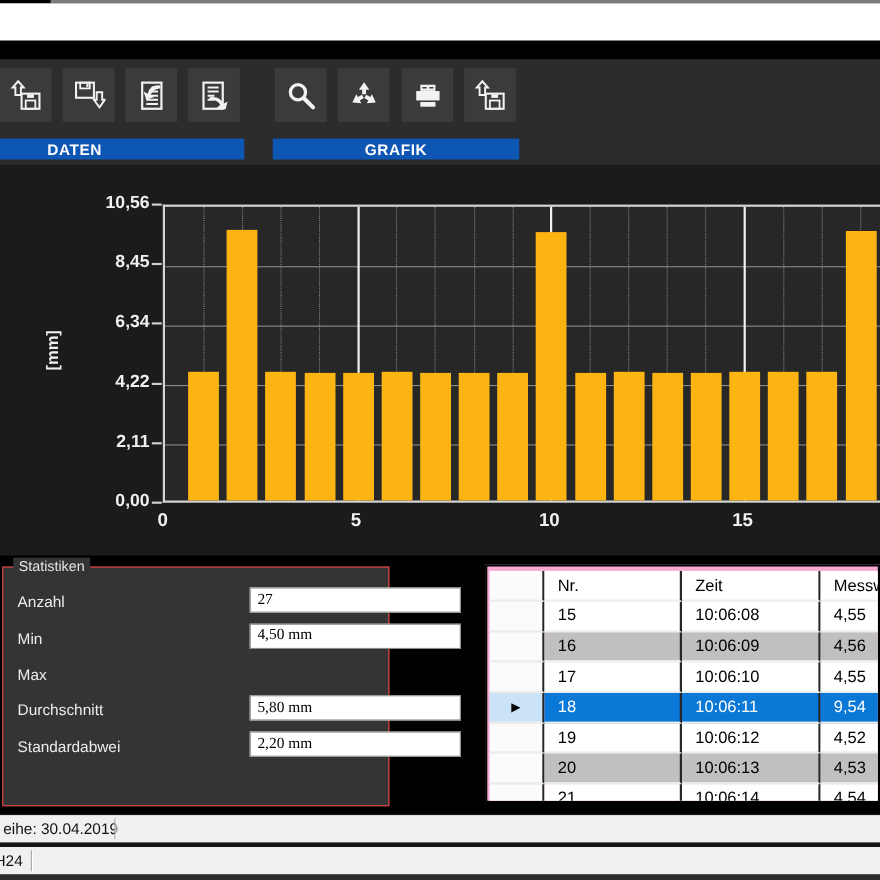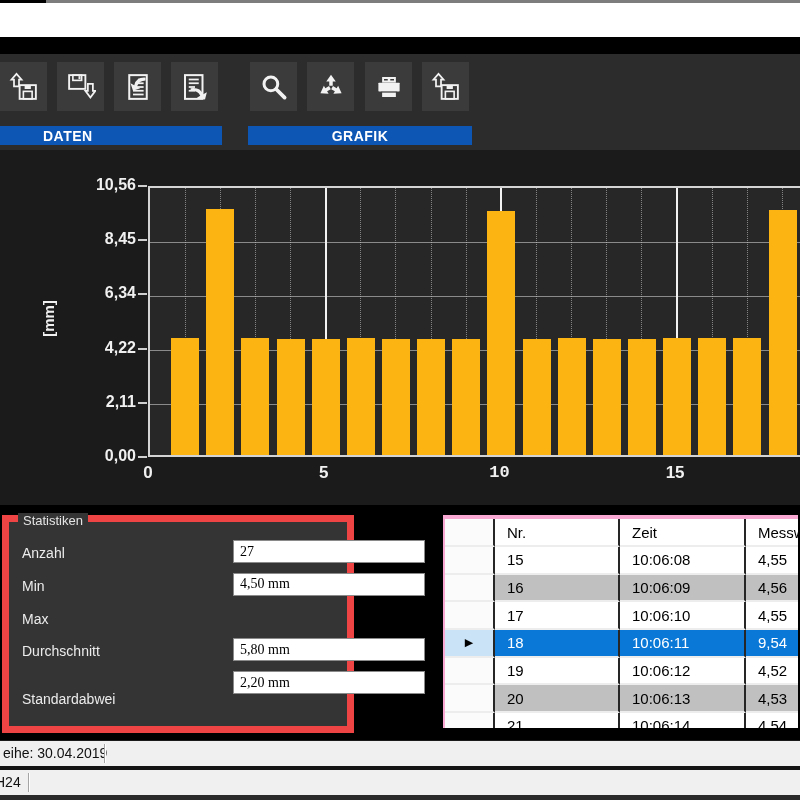--- a/index.html
+++ b/index.html
@@ -32,21 +32,21 @@
   .ytick-label { position:absolute; width:80px; text-align:right; color:#f0f0f0; font-size:16px; font-weight:600; }
   .ytick-dash { position:absolute; width:9px; height:2px; background:#cfcfcf; }
   .xtick-label { position:absolute; top:313px; color:#f0f0f0; font-size:17px; font-weight:600; transform:translateX(-50%); }
   .y-axis-title { position:absolute; left:30px; top:160px; color:#f0f0f0; font-size:15px; font-weight:600;
                   transform:rotate(-90deg); transform-origin:center; }
 
   
   .bottom { position:absolute; left:0; top:505px; width:800px; height:235px; background:#000; }
 
   .stats-box { position:absolute; left:2px; top:10px; width:352px; height:218px; background:#343434;
-               border:7px solid #ef4444; }
+               border:1px solid #ef4444; }
   .stats-title { position:absolute; left:9px; top:-9px; background:#343434; padding:0 5px; color:#e4e4e4; font-size:13px; }
   .stat-label { position:absolute; left:13px; color:#ececec; font-size:14px; }
   .stat-input { position:absolute; left:224px; width:192px; height:23px; background:#fff; border:1px solid #8a8a8a;
                 font-family:Liberation Serif, serif; font-size:14px; color:#000; padding:0 6px; }
 
   .table-wrap { position:absolute; left:441px; top:8px; width:359px; height:217px; background:#f9a8d4;
                 border:2px solid #000; overflow:hidden; }
   .grid-table { position:absolute; left:2px; top:4px; width:460px; }
   .grid-row { display:flex; height:27.7px; }
   .grid-row.header { height:28px; }
@@ -228,35 +228,35 @@
       <div class="ytick-label" style="left: 56px; top: 188.6px;">4,22</div>
       <div class="ytick-dash" style="left: 138px; top: 197.6px;"></div>
       <div class="ytick-label" style="left: 56px; top: 134.4px;">6,34</div>
       <div class="ytick-dash" style="left: 138px; top: 143.4px;"></div>
       <div class="ytick-label" style="left: 56px; top: 80.2px;">8,45</div>
       <div class="ytick-dash" style="left: 138px; top: 89.2px;"></div>
       <div class="ytick-label" style="left: 56px; top: 26px;">10,56</div>
       <div class="ytick-dash" style="left: 138px; top: 35px;"></div>
       <div class="xtick-label" style="left: 148px;">0</div>
       <div class="xtick-label" style="left: 323.7px;">5</div>
-      <div class="xtick-label" style="left: 499.4px; font-family: Liberation Mono, monospace;">10</div>
+      <div class="xtick-label" style="left: 499.4px;">10</div>
       <div class="xtick-label" style="left: 675.1px;">15</div>
     </div>
 
   <div class="bottom">
     <div class="stats-box" id="statsBox">
       <div class="stats-title">Statistiken</div>
     <div class="stat-label" style="top: 23px;">Anzahl</div>
         <input class="stat-input" value="27" style="top: 18px;">
         <div class="stat-label" style="top: 55.8px;">Min</div>
         <input class="stat-input" value="4,50 mm" style="top: 50.8px;">
         <div class="stat-label" style="top: 88.6px;">Max</div>
         <div class="stat-label" style="top: 121.4px;">Durchschnitt</div>
         <input class="stat-input" value="5,80 mm" style="top: 116.4px;">
-        <div class="stat-label" style="top: 169px;">Standardabwei</div>
+        <div class="stat-label" style="top: 155px;">Standardabwei</div>
         <input class="stat-input" value="2,20 mm" style="top: 149.2px;">
       </div>
     <div class="table-wrap" id="tableWrap">
       <div class="grid-table" id="gridTable">
           <div class="grid-row header">
             <div class="cell rowhead"></div>
             <div class="cell" style="width: 125px;">Nr.</div>
             <div class="cell" style="width: 126px;">Zeit</div>
             <div class="cell" style="width: 150px;">Messwert</div>
           </div>

